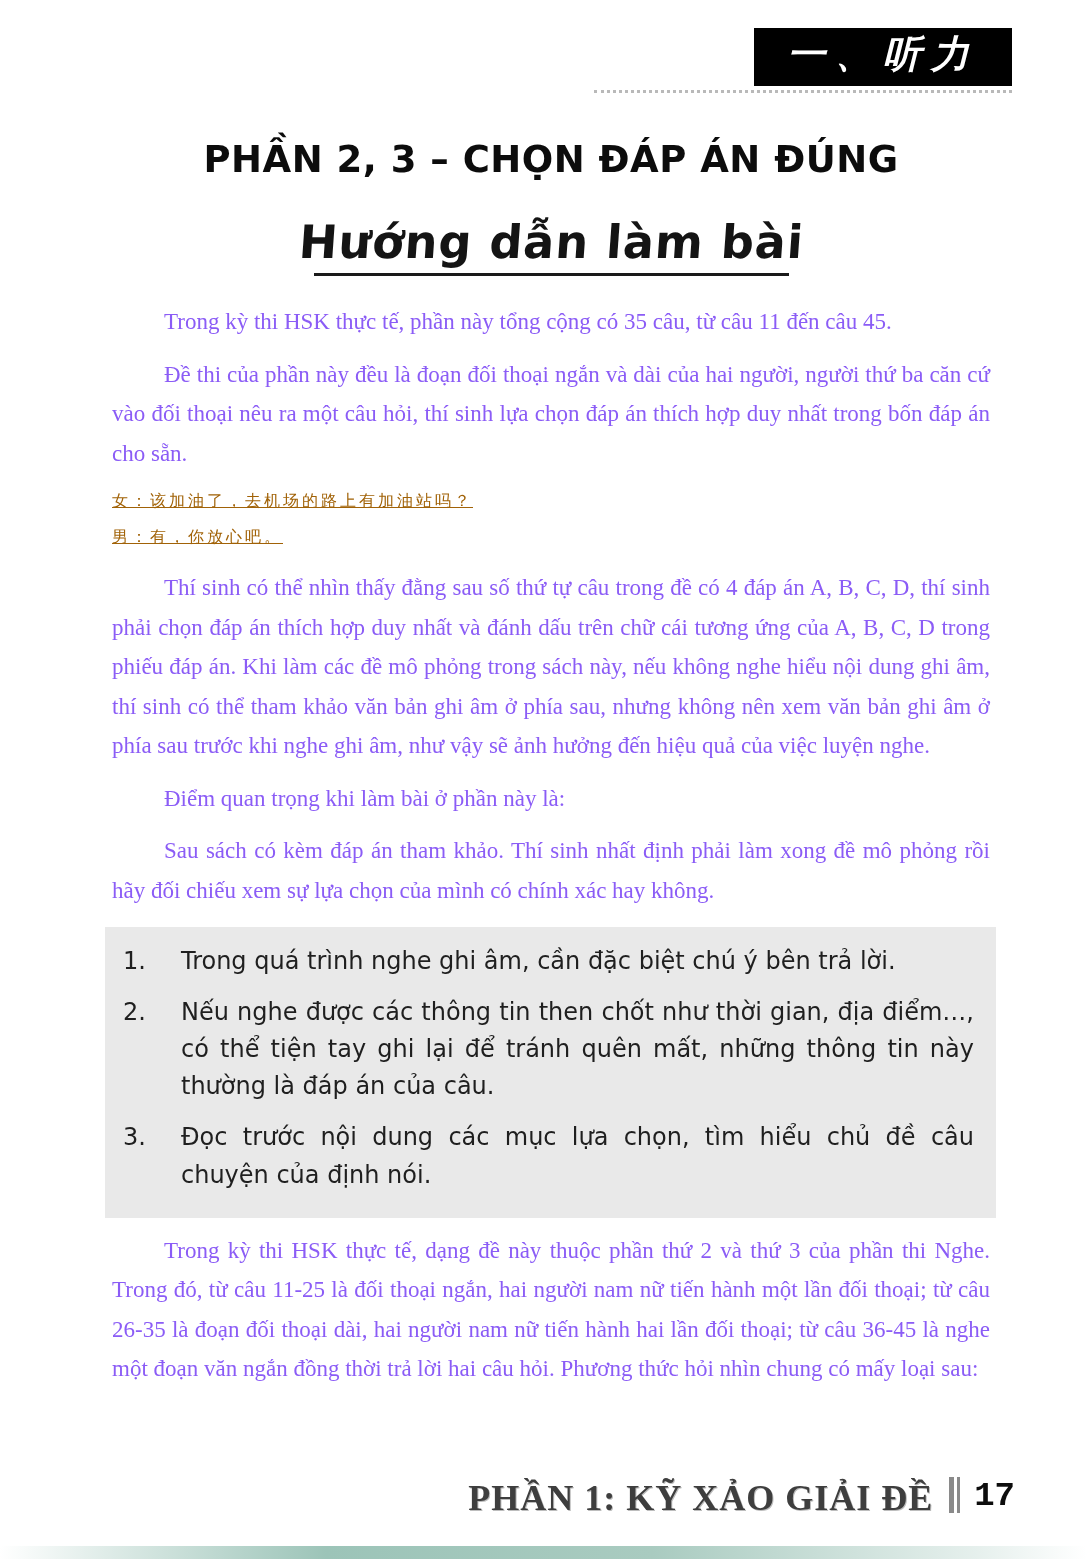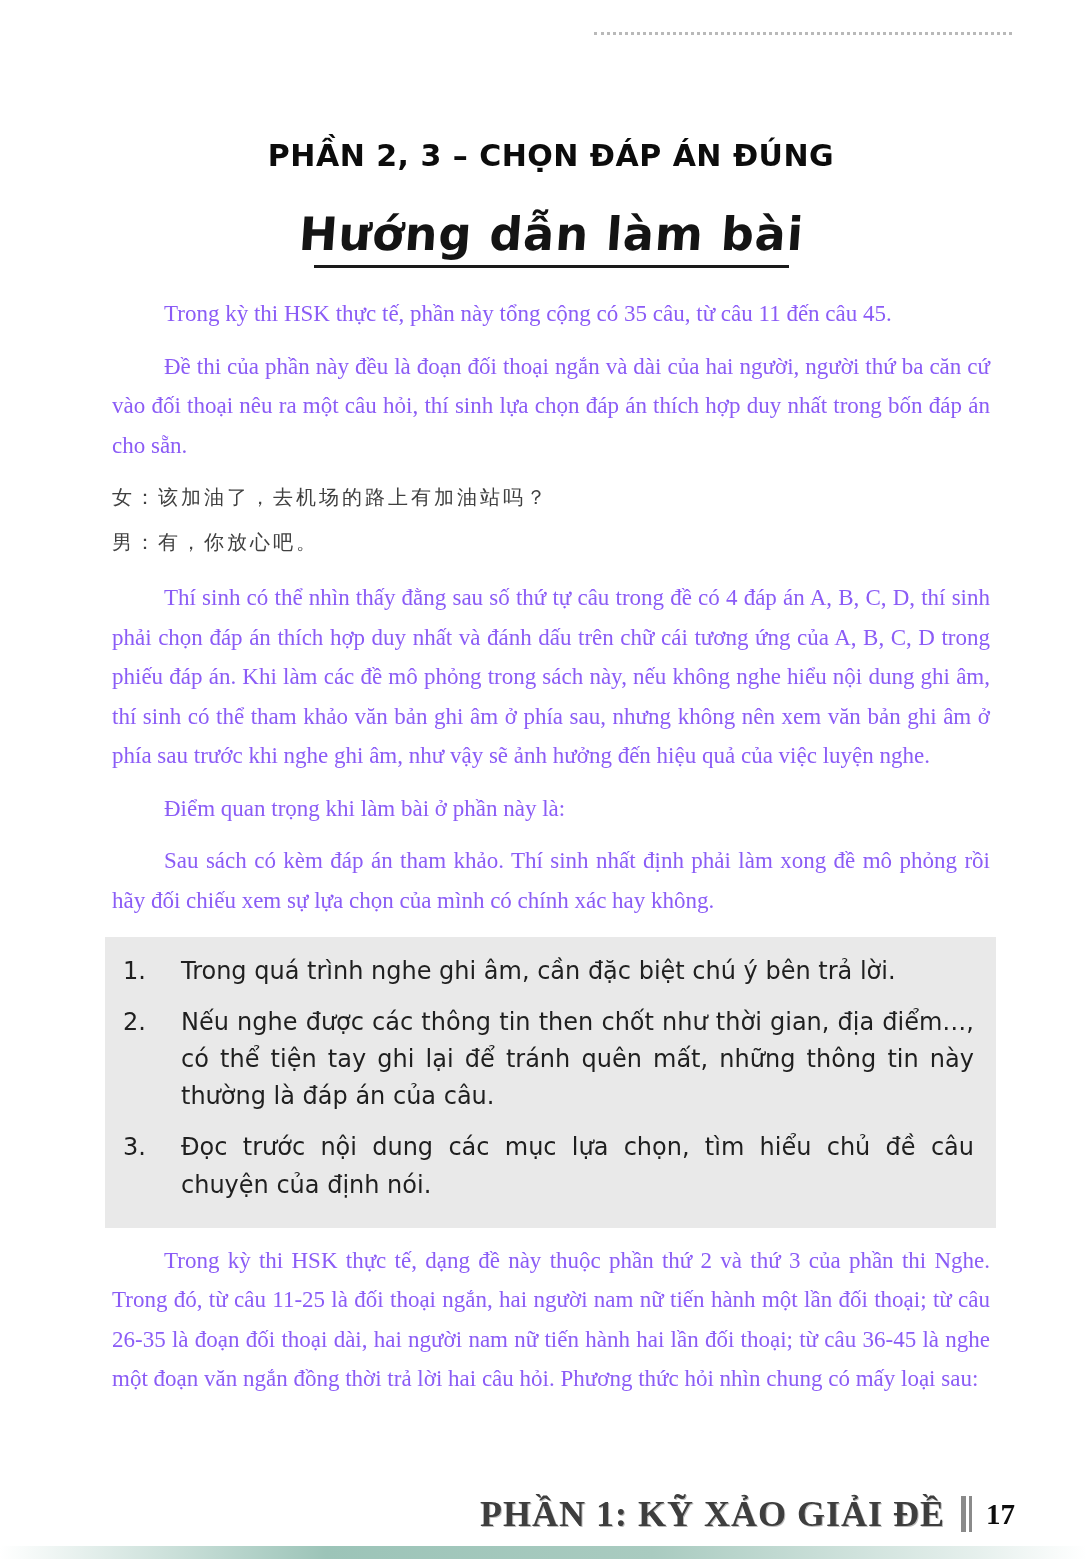--- a/index.html
+++ b/index.html
@@ -46,21 +46,21 @@
   .content {
     position: absolute;
     top: 120px;
     left: 112px;
     right: 97px;
   }
   .title {
     text-align: center;
     font-family: "DejaVu Sans", sans-serif;
     font-weight: bold;
-    font-size: 30px;
+    font-size: 37px;
     letter-spacing: 0.5px;
     color: #0c0c0c;
     margin-top: 18px;
     white-space: nowrap;
   }
   .subtitle-wrap { text-align: center; margin-top: 34px; }
   .subtitle {
     display: inline-block;
     font-family: "DejaVu Sans", sans-serif;
     font-weight: bold;
@@ -78,25 +78,26 @@
     font-size: 23px;
     line-height: 1.72;
     text-align: justify;
     text-indent: 52px;
     color: #8b5cf6;
     margin-top: 13px;
   }
   .dialogue { margin: 10px 0 6px 0; }
   .dialogue p {
     font-family: "DejaVu Serif", serif;
-    font-size: 20px;
+    font-size: 16px;
     line-height: 2.25;
     letter-spacing: 3px;
-    color: #404040;
+    color: #a16207;
     text-indent: 0;
+    text-decoration: underline;
   }
   
   .keypoints {
     background: #e9e9e9;
     margin: 16px -6px 0 -7px;
     padding: 16px 22px 10px 12px;
     font-family: "DejaVu Sans", sans-serif;
     color: #1f1f1f;
   }
   .kp-item { display: flex; margin-bottom: 14px; }
@@ -110,61 +111,64 @@
   .kp-text {
     flex: 1;
     font-size: 24px;
     line-height: 1.55;
     text-align: justify;
     margin-left: 8px;
   }
   
   .footer {
     position: absolute;
-    bottom: 24px;
+    bottom: 40px;
     right: 72px;
     display: flex;
-    align-items: center;
+    align-items: flex-start;
   }
   .footer-label {
     font-family: "Liberation Serif", serif;
     font-weight: bold;
     font-size: 36px;
     letter-spacing: 1px;
     color: #3e3e3e;
     text-shadow: 1px 1px 0 #bdbdbd;
   }
   .footer-divider {
     width: 11px;
     height: 36px;
     margin: 0 14px 0 16px;
     border-left: 5px solid #8a8a8a;
     border-right: 3px solid #8a8a8a;
   }
   .footer-page {
-    font-family: Liberation Serif, serif;
-    font-weight: bold;
-    font-size: 29px;
+    font-family: Liberation Mono, monospace;
+    font-weight: bold;
+    font-size: 34px;
     color: #0d0d0d;
   }
   .bottom-strip {
     position: absolute;
     bottom: 0;
     left: 0;
     right: 0;
     height: 13px;
     background: linear-gradient(to right, #ffffff 0%, #9cc4b8 30%, #a9cbc0 60%, #e6f0ed 90%, #ffffff 100%);
   }
 </style>
 </head>
 <body>
 
 <div class="page">
 
   <div class="header">
+    <div class="badge">
+      <span>一、听力</span>
+    </div>
     <div class="dotted"></div>
   </div>
 
   <div class="content">
 
     <h1 class="title">PHẦN 2, 3  –  CHỌN ĐÁP ÁN ĐÚNG</h1>
 
     <div class="subtitle-wrap">
       <h2 class="subtitle">Hướng dẫn làm bài</h2>
       <div class="subtitle-underline"></div>

